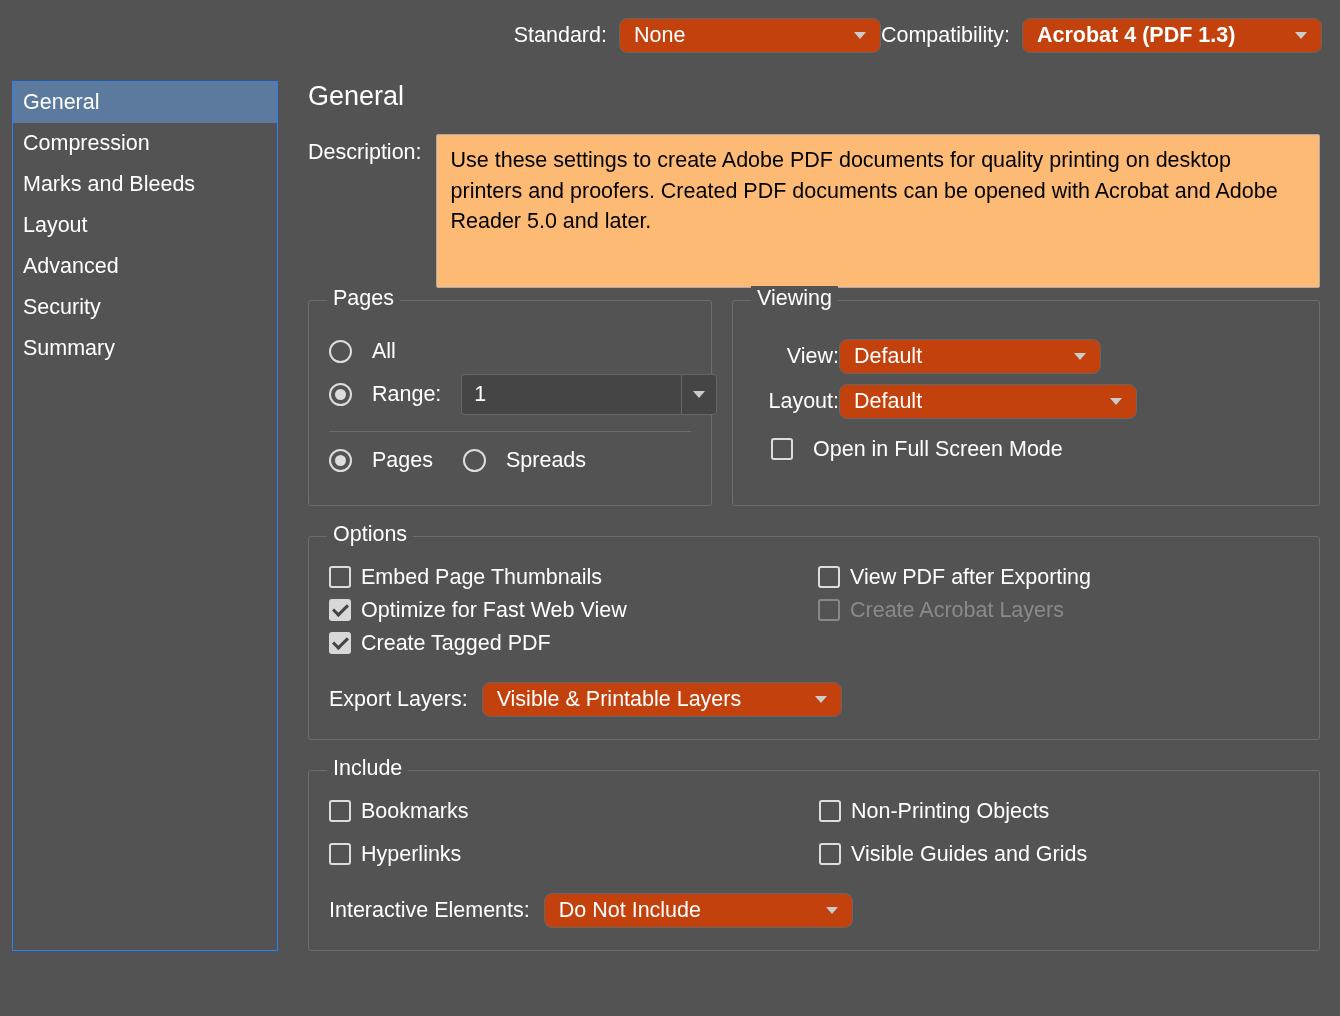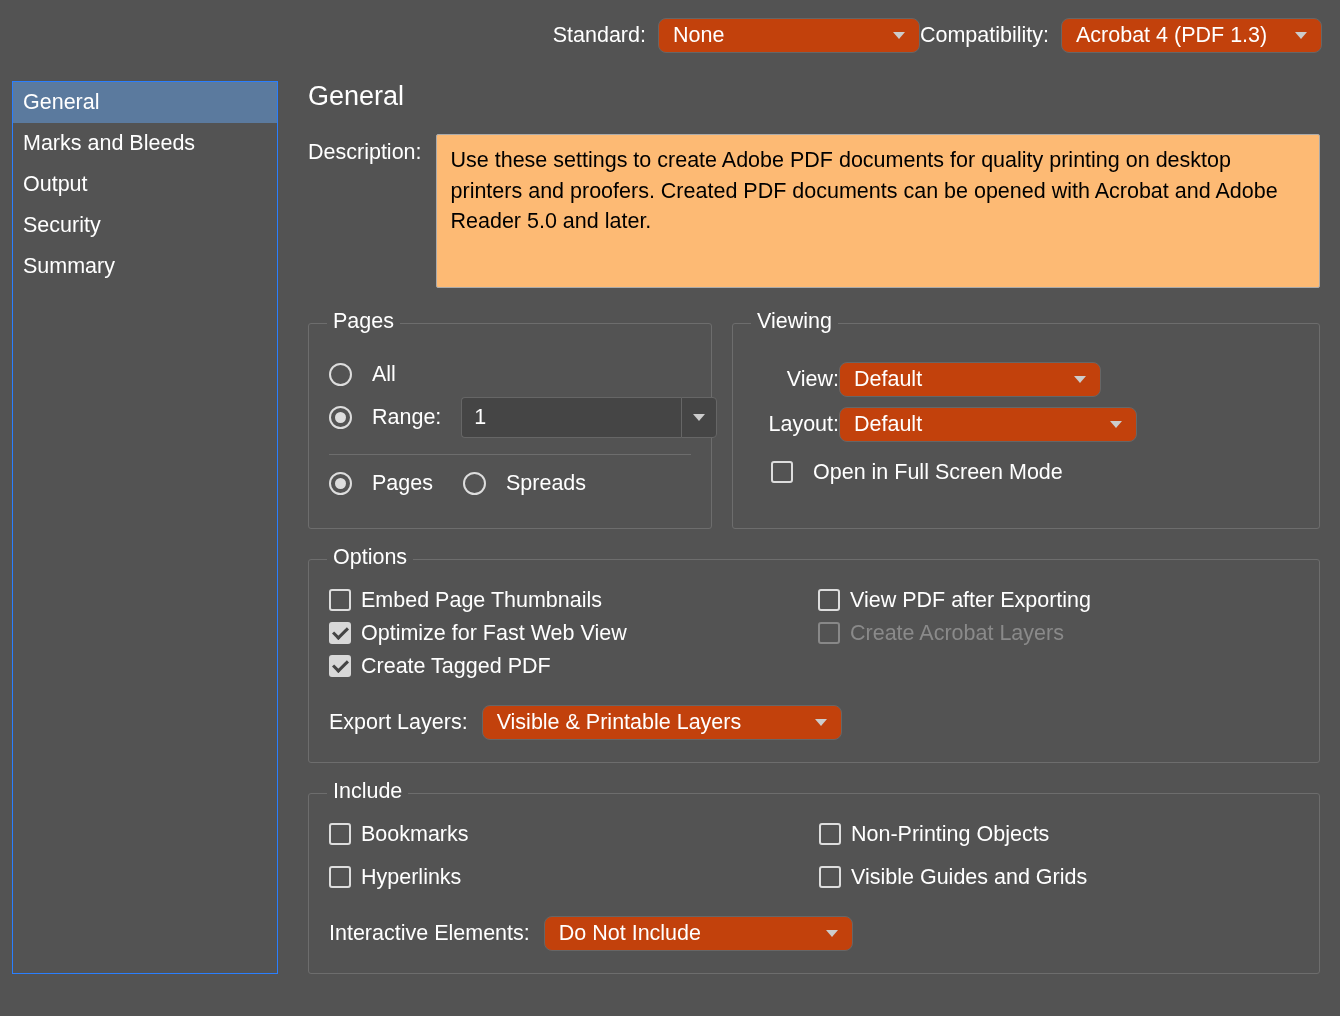--- a/index.html
+++ b/index.html
@@ -69,21 +69,21 @@
     flex: 1;
     padding-right: 20px;
   }
   .section-title {
     font-size: 27px;
     margin-bottom: 22px;
   }
   .desc-row {
     display: flex;
     gap: 14px;
-    margin-bottom: 35px;
+    margin-bottom: 12px;
   }
   .desc-label {
     padding-top: 6px;
   }
   .desc-box {
     background: #fdba74;
     color: #000;
     border: 1px solid #aaa;
     border-radius: 2px;
     flex: 1;
@@ -235,32 +235,34 @@
 <div class="top-bar">
   <div class="top-group">
     <span class="label-right" style="width:190px;">Standard:</span>
     <div class="select" style="width:262px;">
       <span>None</span>
       <span class="chev"></span>
     </div>
   </div>
   <div class="top-group">
     <span>Compatibility:</span>
-    <div class="select" style="width:261px;">
+    <div class="select" style="width:300px;font-weight:bold;">
       <span>Acrobat 4 (PDF 1.3)</span>
       <span class="chev"></span>
     </div>
   </div>
 </div>
 
 <div class="main">
   <div class="sidebar">
     <div class="sidebar-item selected"><span>General</span></div>
+    <div class="sidebar-item"><span>Compression</span></div>
     <div class="sidebar-item"><span>Marks and Bleeds</span></div>
-    <div class="sidebar-item"><span>Output</span></div>
+    <div class="sidebar-item"><span>Layout</span></div>
+    <div class="sidebar-item"><span>Advanced</span></div>
     <div class="sidebar-item"><span>Security</span></div>
     <div class="sidebar-item"><span>Summary</span></div>
   </div>
 
   <div class="content">
     <div class="section-title">General</div>
 
     <div class="desc-row">
       <span class="desc-label">Description:</span>
       <div class="desc-box">Use these settings to create Adobe PDF documents for quality printing on desktop printers and proofers.  Created PDF documents can be opened with Acrobat and Adobe Reader 5.0 and later.</div>

